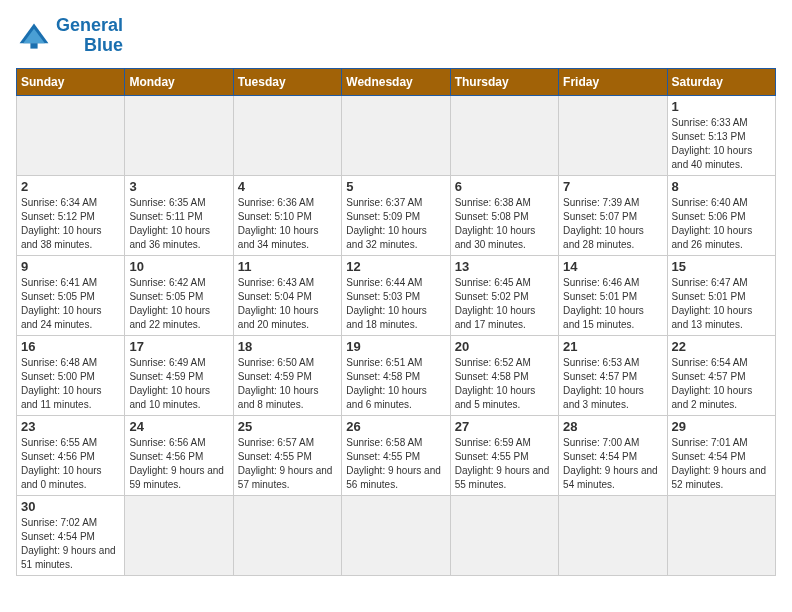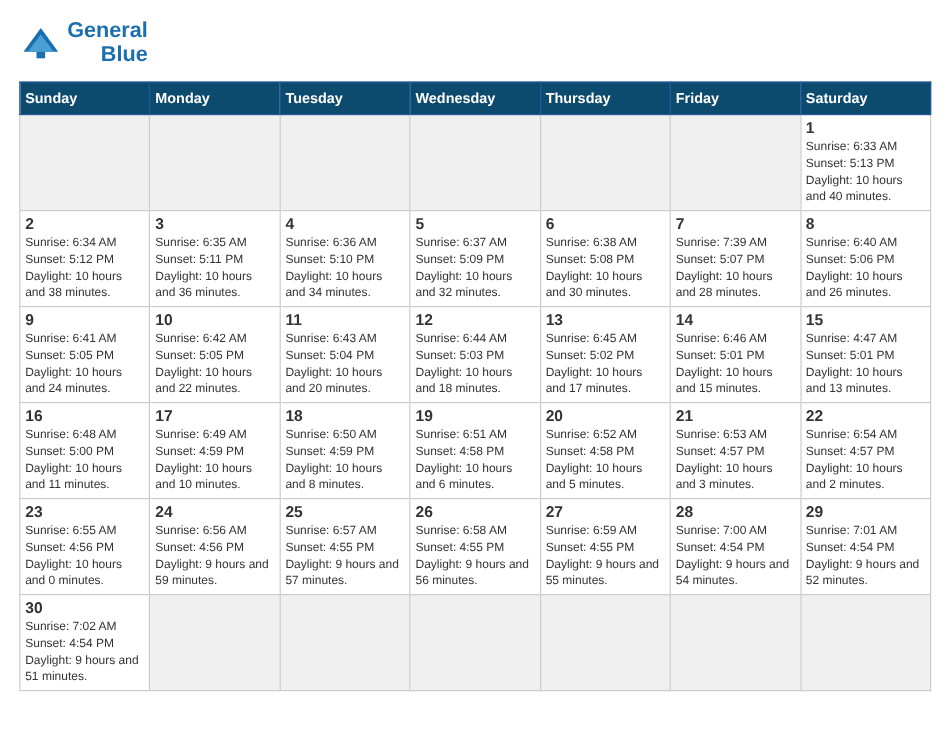--- a/index.html
+++ b/index.html
@@ -47,21 +47,21 @@
     .subtitle {
       font-size: 14px;
       color: #555;
     }
     .calendar {
       width: 100%;
       border-collapse: collapse;
       border: 1px solid #ccc;
     }
     .calendar th {
-      background: #0c4a6e;
+      background: #a16207;
       color: #fff;
       font-size: 12px;
       font-weight: bold;
       padding: 6px 4px;
       text-align: left;
       border: 1px solid #2059a0;
     }
     .calendar td {
       width: 14.28%;
       vertical-align: top;
@@ -207,21 +207,21 @@
 Daylight: 10 hours and 17 minutes.</div>
         </td>
         <td>
           <span class="day-number">14</span>
           <div class="day-info">Sunrise: 6:46 AM
 Sunset: 5:01 PM
 Daylight: 10 hours and 15 minutes.</div>
         </td>
         <td>
           <span class="day-number">15</span>
-          <div class="day-info">Sunrise: 4:47 AM
+          <div class="day-info">Sunrise: 6:47 AM
 Sunset: 5:01 PM
 Daylight: 10 hours and 13 minutes.</div>
         </td>
       </tr>
       <tr>
         <td>
           <span class="day-number">16</span>
           <div class="day-info">Sunrise: 6:48 AM
 Sunset: 5:00 PM
 Daylight: 10 hours and 11 minutes.</div>

